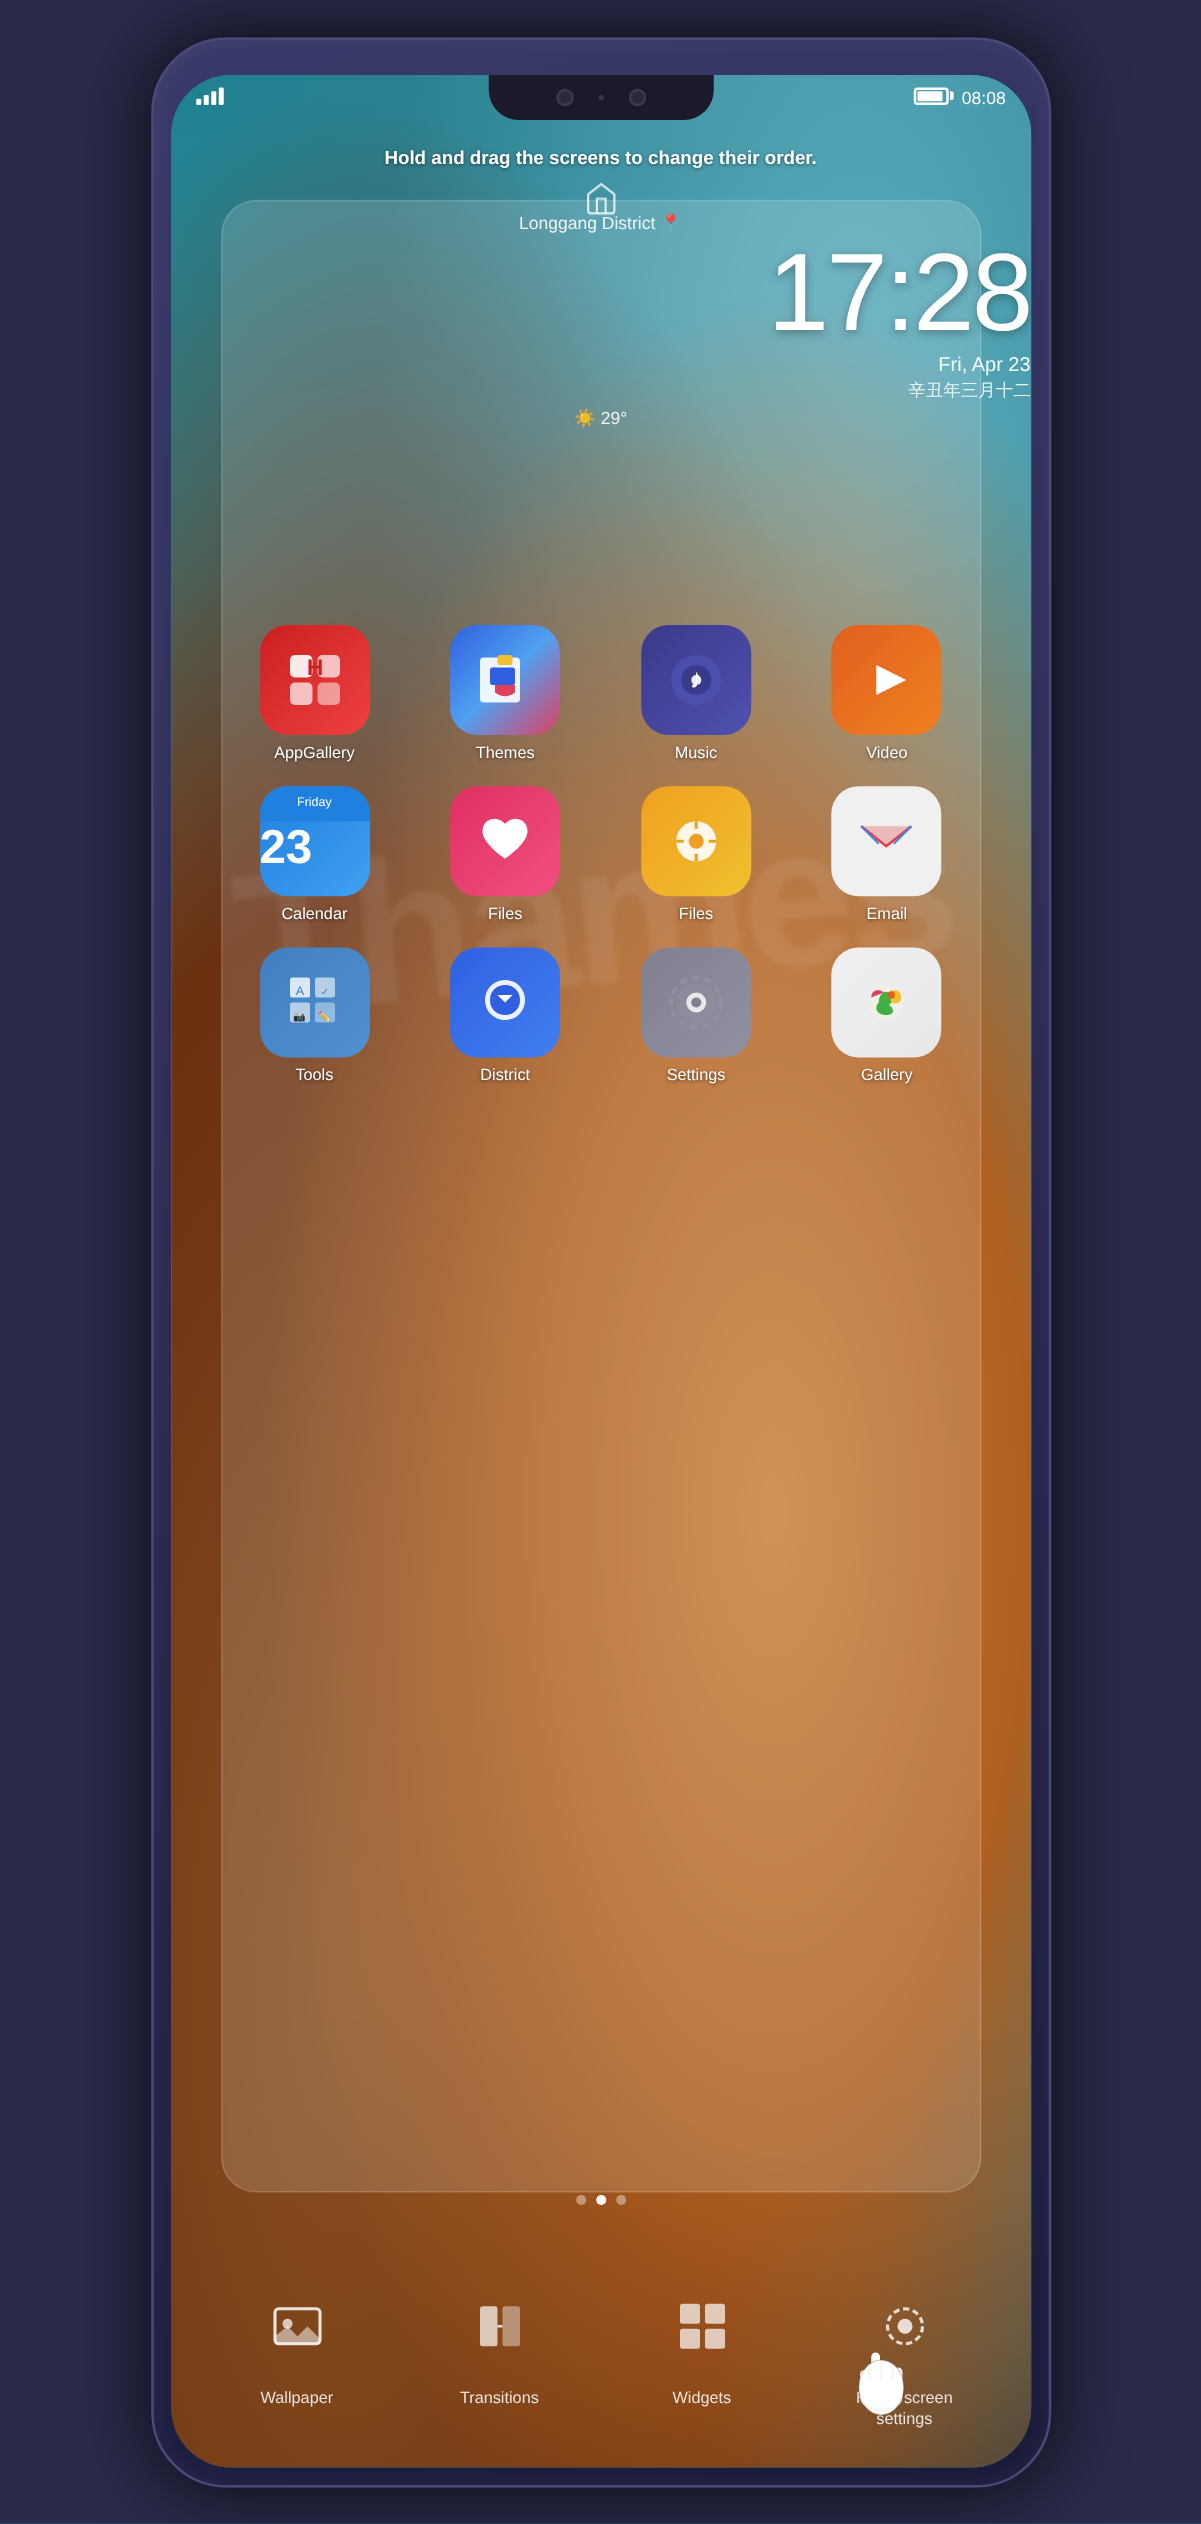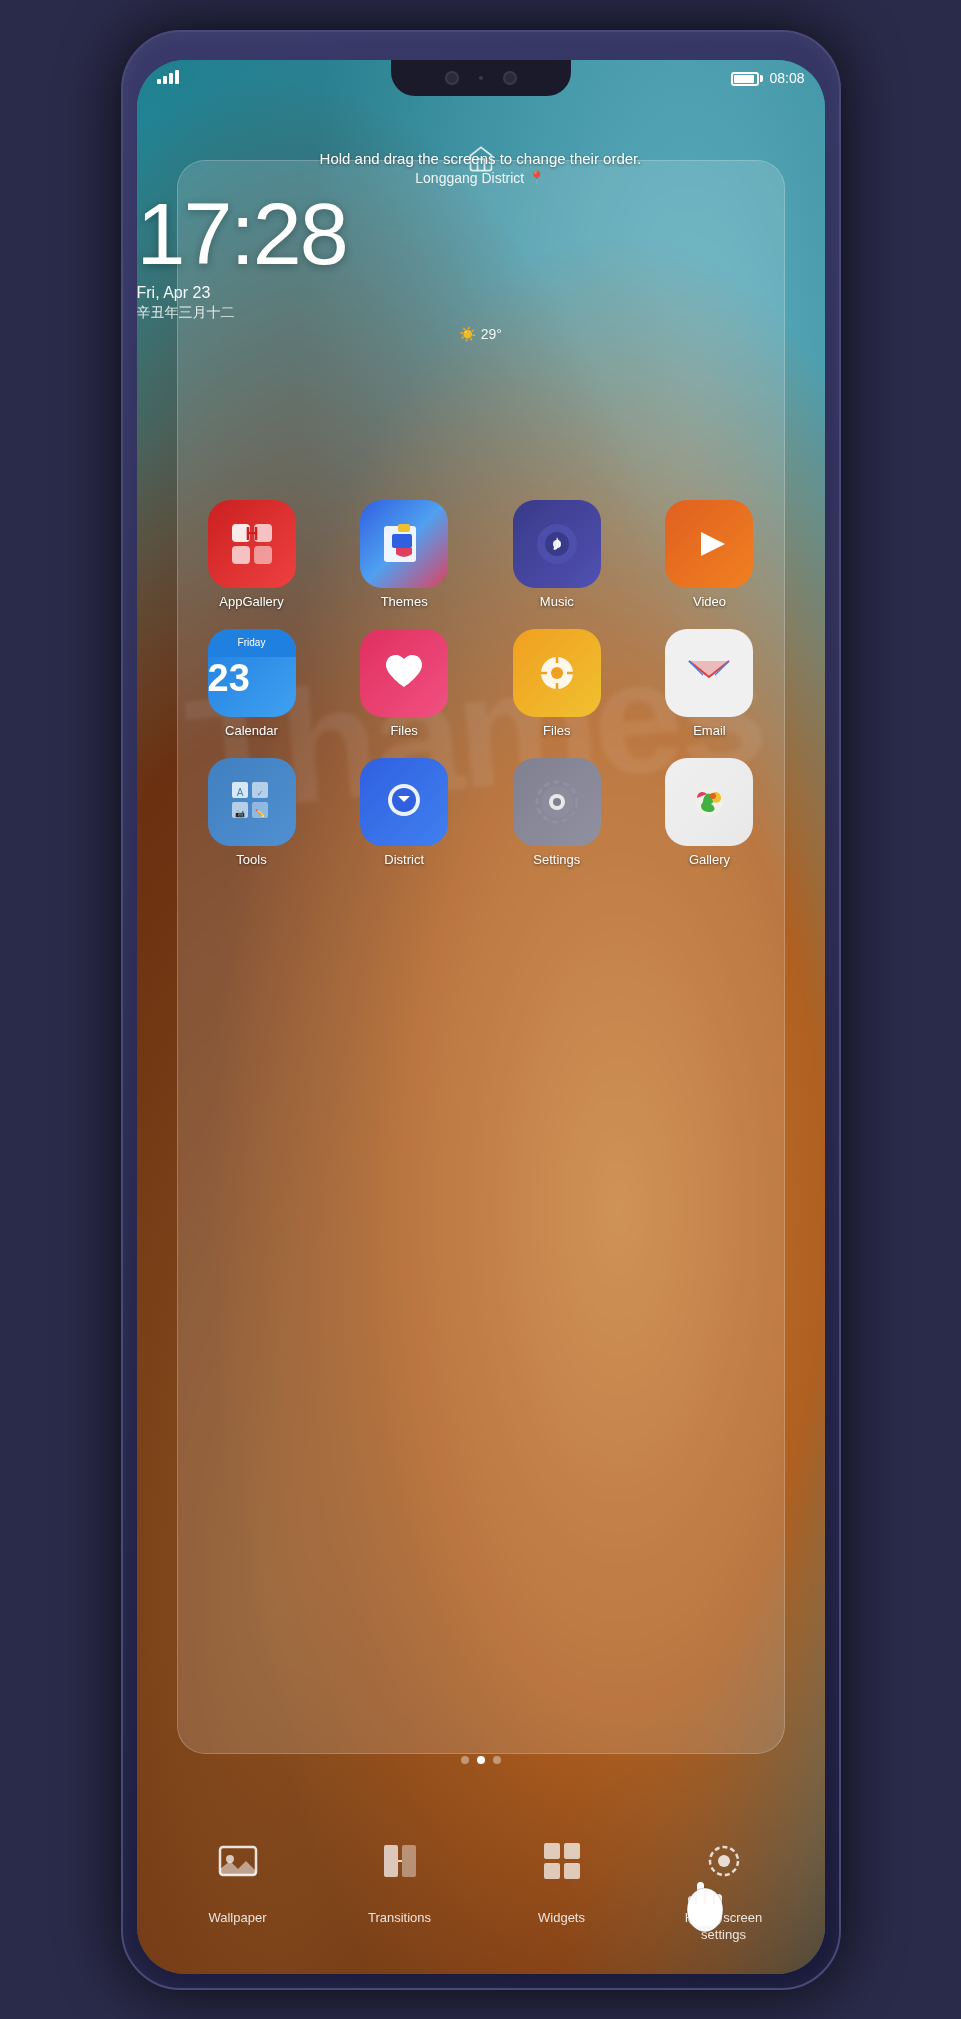--- a/index.html
+++ b/index.html
@@ -97,21 +97,21 @@
       gap: 2px;
     }
     .signal-bar {
       width: 4px;
       background: white;
       border-radius: 1px;
     }
     .status-right {
       margin-left: auto;
       display: flex;
-      align-items: flex-end;
+      align-items: flex-start;
       gap: 6px;
       color: white;
       font-size: 14px;
       font-weight: 500;
     }
     .battery-icon {
       display: flex;
       align-items: center;
       gap: 1px;
     }
@@ -140,24 +140,23 @@
 
     
     .instruction-text {
       position: absolute;
       top: 58px;
       left: 0;
       right: 0;
       text-align: center;
       color: white;
       font-size: 15px;
-      font-weight: 400;
+      font-weight: 700;
       text-shadow: 0 1px 3px rgba(0,0,0,0.5);
       z-index: 10;
-      margin-top: 32px;
     }
 
     
     .home-card {
       position: absolute;
       top: 100px;
       left: 40px;
       right: 40px;
       bottom: 220px;
       background: rgba(255,255,255,0.15);
@@ -178,21 +177,21 @@
       align-items: center;
       justify-content: center;
     }
 
     
     .clock-area {
       position: absolute;
       top: 110px;
       left: 0;
       right: 0;
-      text-align: left;
+      text-align: right;
       z-index: 10;
       color: white;
     }
     .location-text {
       font-size: 14px;
       color: rgba(255,255,255,0.9);
       margin-bottom: 4px;
       display: flex;
       align-items: center;
       justify-content: center;

